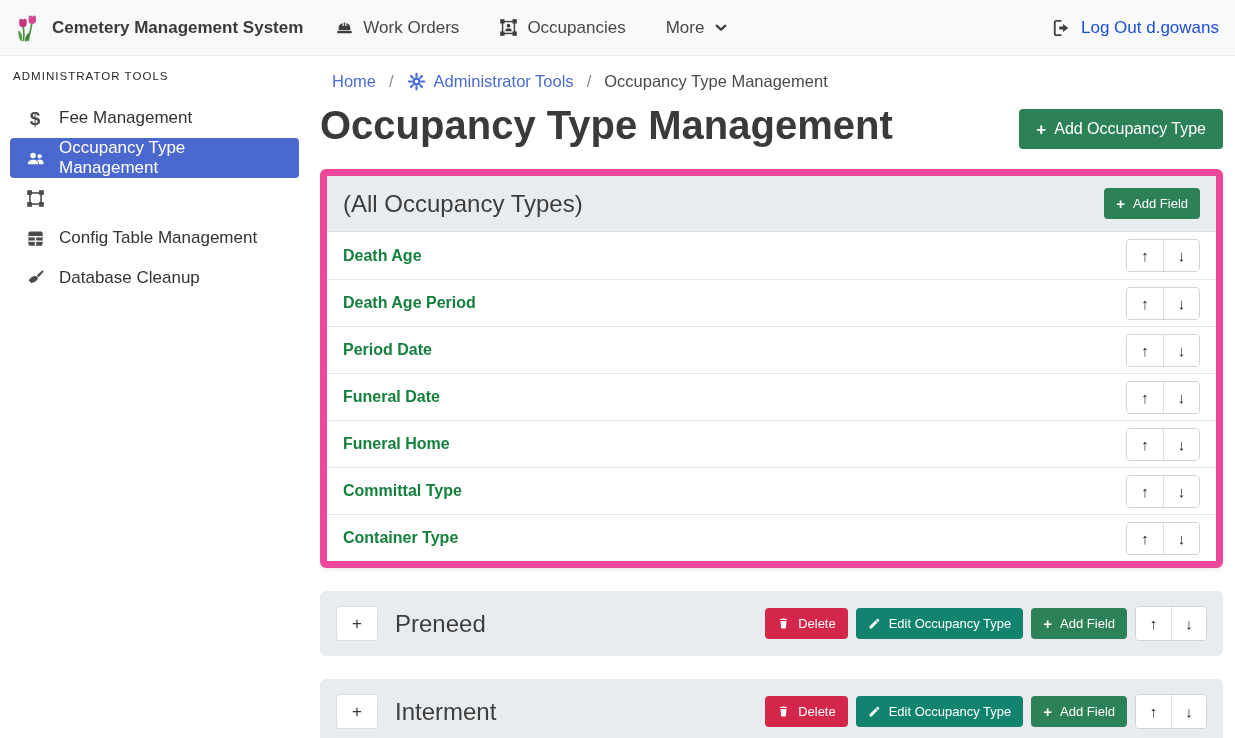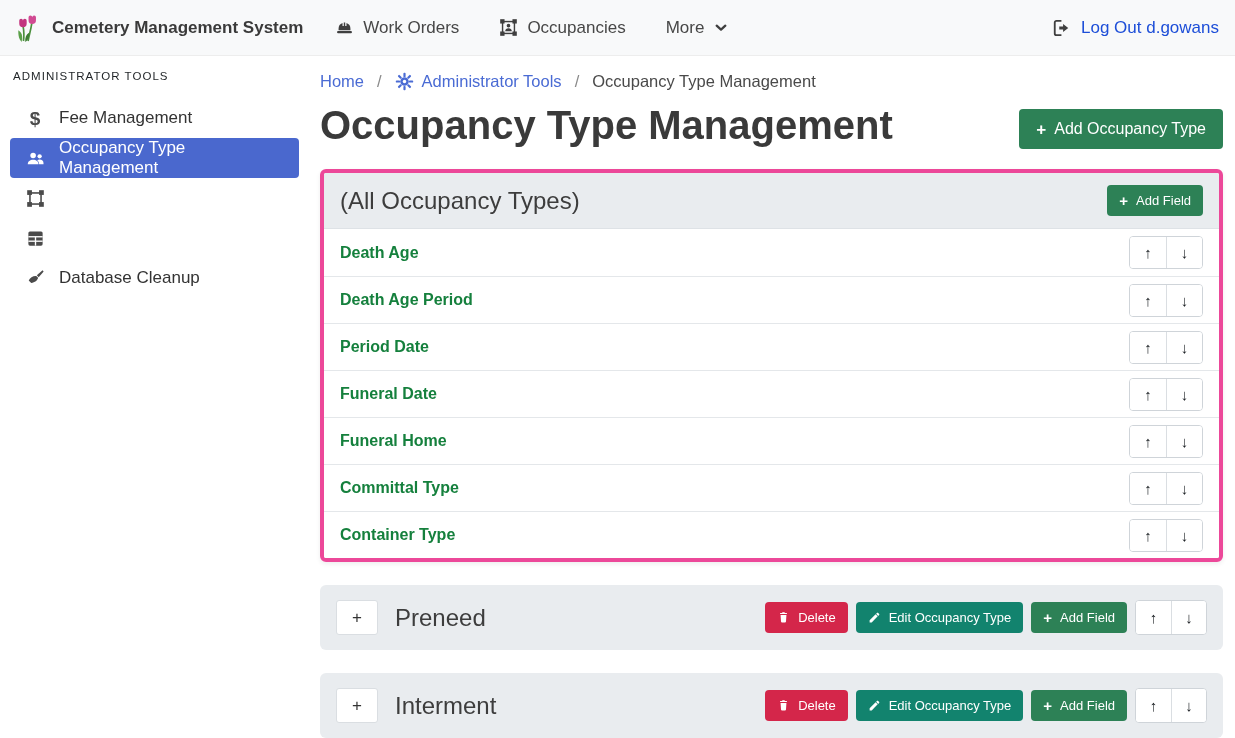--- a/index.html
+++ b/index.html
@@ -27,41 +27,41 @@
     border-radius:4px;font-size:17px;color:#333;cursor:pointer;}
   .side-item .sicon{width:24px;display:flex;justify-content:center;align-items:center;color:#4b4b4b;flex:none;}
   .side-item .sicon svg{width:19px;height:19px;}
   .side-item.active{background:#4a68ce;color:#fff;}
   .side-item.active .sicon{color:#fff;}
   .dollar-glyph{font-size:19px;font-weight:700;line-height:1;}
 
   .main{flex:1;padding:12px 12px 0 11px;overflow:hidden;}
 
   
-  .breadcrumb{display:flex;align-items:center;gap:13px;font-size:16.5px;margin:4px 0 10px;}
+  .breadcrumb{display:flex;align-items:center;gap:13px;font-size:16.5px;margin:4px 12px 10px;}
   .crumb-link{color:#4a6bd4;display:flex;align-items:center;gap:8px;cursor:pointer;text-decoration:none;}
   .crumb-sep{color:#8a8a8a;}
   .crumb-current{color:#4a4a4a;}
   .gear{width:19px;height:19px;}
 
   
   .title-row{display:flex;align-items:flex-start;justify-content:space-between;margin:2px 0 20px;}
   .page-title{font-size:40px;font-weight:600;color:#3a3a3a;margin:0;line-height:1.2;}
   .btn{border:none;border-radius:4px;cursor:pointer;display:inline-flex;align-items:center;
     color:#fff;font-family:inherit;white-space:nowrap;}
   .btn-green{background:#2d8156;}
   .btn-teal{background:#12836e;}
   .btn-red{background:#d4264a;}
   .btn-add-top{font-size:16px;padding:11px 17px;margin-top:8px;}
   .bicon{margin-right:8px;display:inline-flex;}
   .plus-glyph{font-weight:700;font-size:15px;line-height:1;}
   .btn-add-top .plus-glyph{font-size:17px;}
 
   
-  .card{border:4px solid #ec4899;border-radius:6px;box-shadow:0 2px 5px rgba(0,0,0,.07);overflow:hidden;}
+  .card{border:7px solid #ec4899;border-radius:6px;box-shadow:0 2px 5px rgba(0,0,0,.07);overflow:hidden;}
   .card-header{background:#e9ecef;padding:12px 16px;display:flex;align-items:center;
     justify-content:space-between;border-bottom:1px solid #dee2e6;}
   .card-title{font-size:24px;font-weight:500;color:#3d3d3d;}
   .btn-sm{font-size:13px;padding:8px 12px;}
   .field-row{display:flex;align-items:center;justify-content:space-between;height:47px;padding:0 16px;background:#fff;}
   .field-row + .field-row{border-top:1px solid #e4e7ea;}
   .field-link{color:#15803d;font-weight:700;font-size:16px;cursor:pointer;text-decoration:none;}
   .arrow-group{display:inline-flex;border:1px solid #cfd4d9;border-radius:4px;background:#fff;overflow:hidden;}
   .arrow-btn{width:36px;height:31px;border:none;background:#fff;font-size:15px;color:#212529;
     cursor:pointer;font-family:inherit;line-height:1;}
@@ -180,20 +180,21 @@
       <span class="sicon">
         <svg viewBox="0 0 24 24" fill="currentColor">
           <path d="M3 5 a2 2 0 0 1 2-2 h14 a2 2 0 0 1 2 2 v14 a2 2 0 0 1 -2 2 H5 a2 2 0 0 1 -2-2z"></path>
           <g stroke="#fff" stroke-width="1.7">
             <line x1="3" y1="9.8" x2="21" y2="9.8"></line>
             <line x1="12" y1="9.8" x2="12" y2="21"></line>
             <line x1="3" y1="15.4" x2="21" y2="15.4"></line>
           </g>
         </svg>
       </span>
+      <span>Config Table Management</span>
     </div>
 
     <div class="side-item">
       <span class="sicon">
         <svg viewBox="0 0 24 24" fill="currentColor">
           <path d="M22.3 3.1 l-1.4-1.4 -7.2 6.3 2.3 2.3z"></path>
           <path d="M12.9 8.8 l2.4 2.4 c-.7 3.3-4.1 6.1-8.7 6.5 l-3.2-3.2 c1.6-3.7 5.8-6.1 9.5-5.7z"></path>
         </svg>
       </span>
       <span>Database Cleanup</span>

